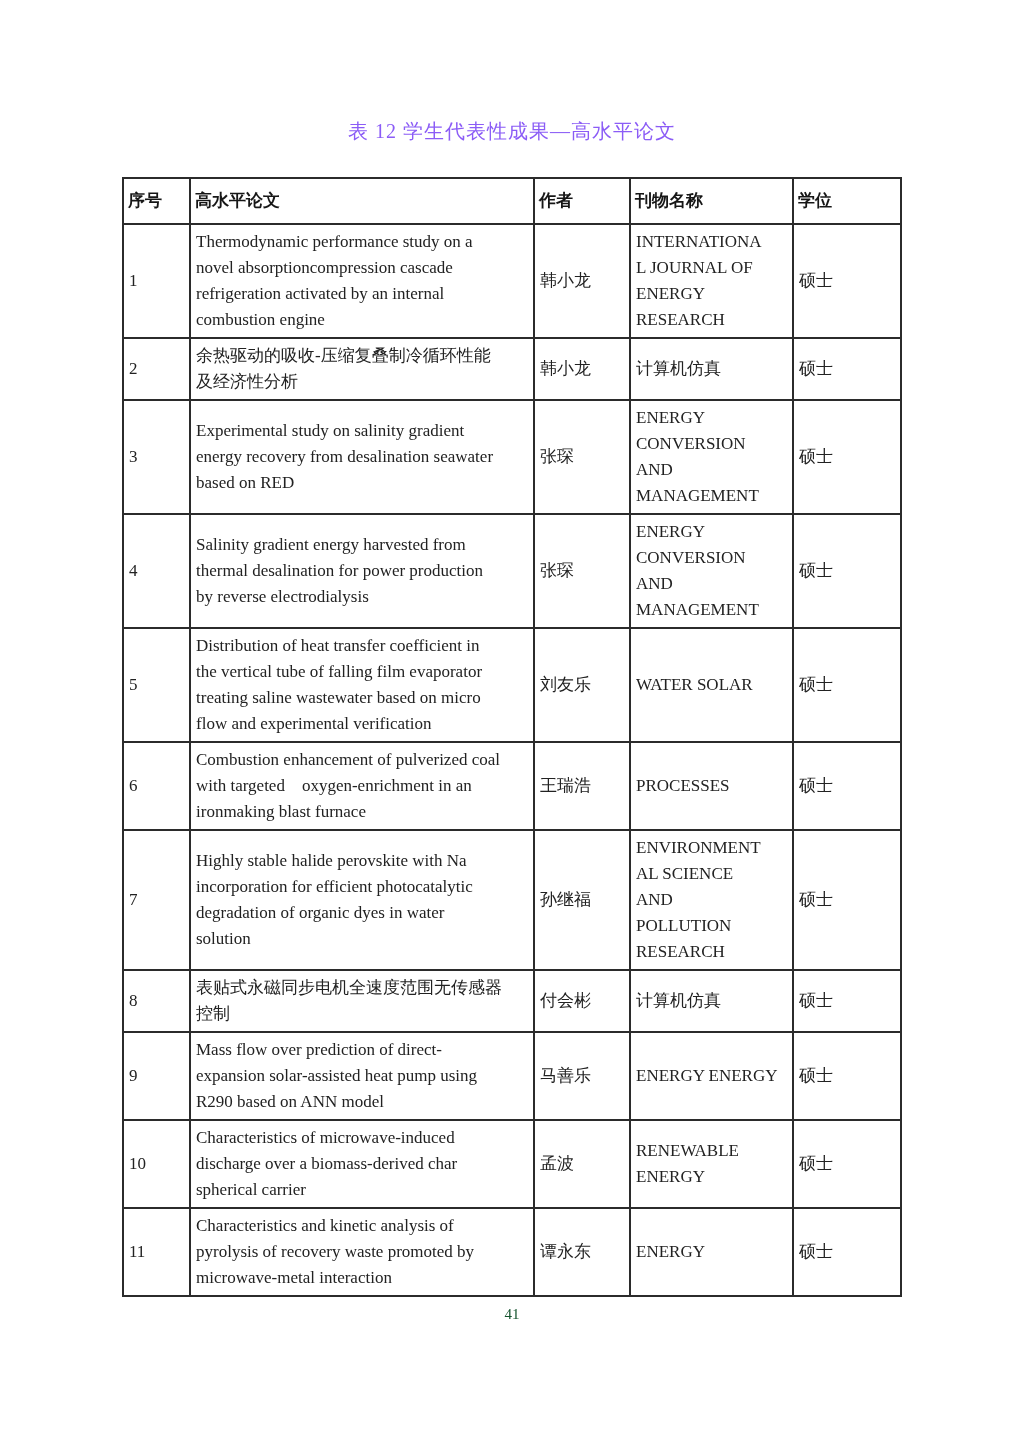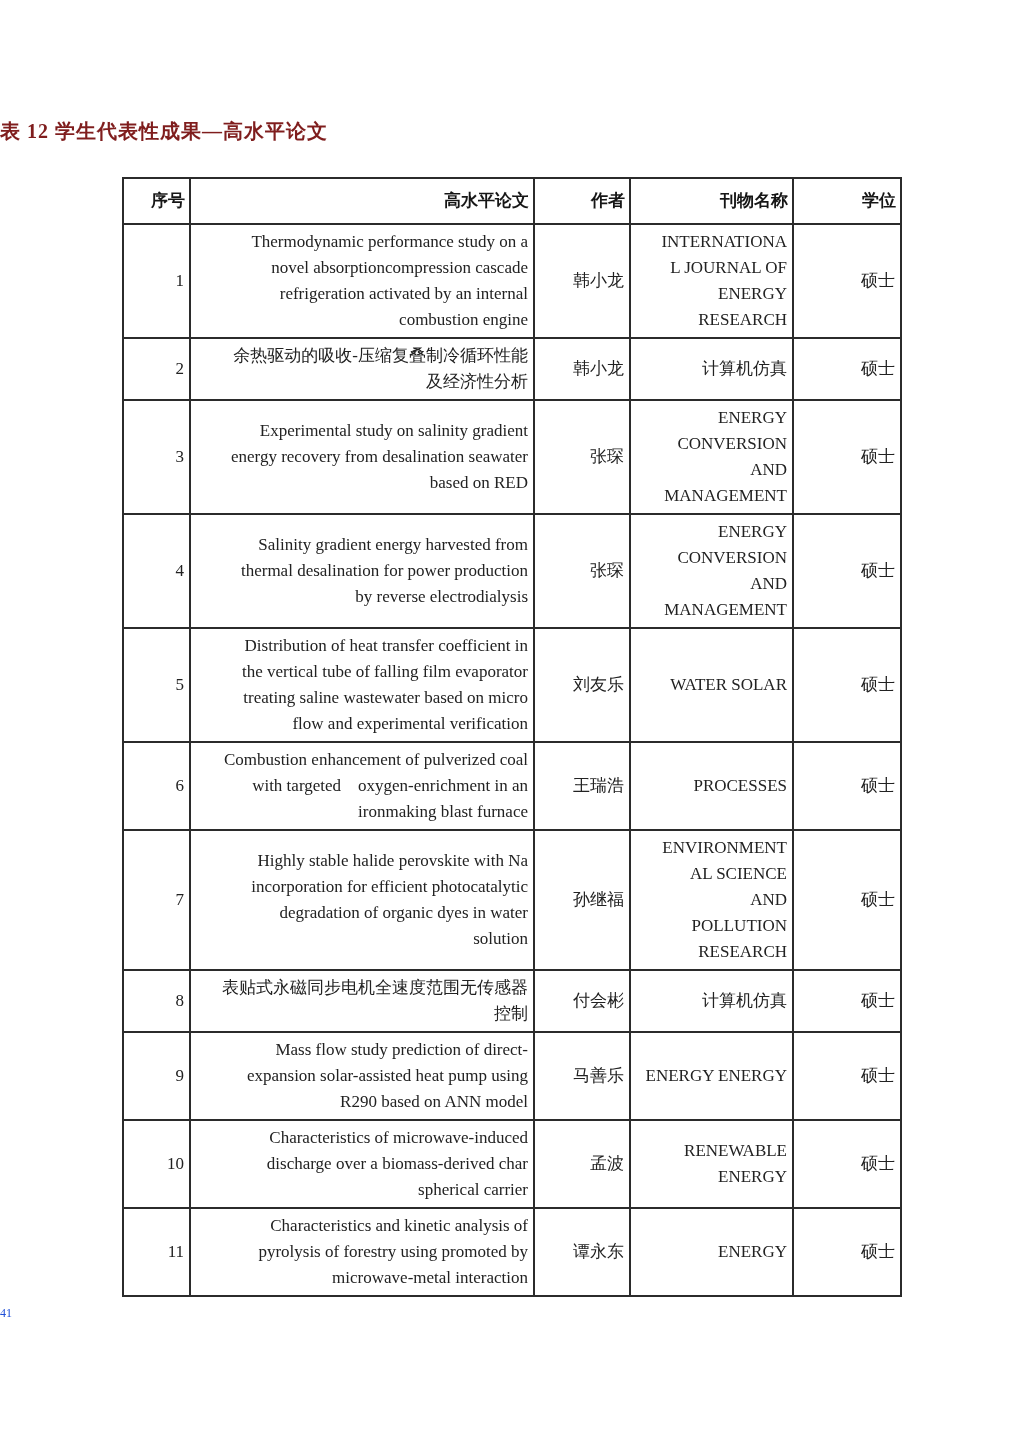--- a/index.html
+++ b/index.html
@@ -9,55 +9,57 @@
     color: #1f1f1f;
   }
   body {
     width: 1024px;
     min-height: 1448px;
     margin: 0 auto;
     position: relative;
   }
   .doc-title {
     padding-top: 118px;
+    text-align: center;
     font-size: 20px;
-    font-weight: 700;
+    font-weight: 400;
     letter-spacing: 1px;
-    color: #7f1d1d;
+    color: #8b5cf6;
   }
   table.papers {
     margin: 32px auto 0 auto;
     width: 778px;
     border-collapse: collapse;
     table-layout: fixed;
   }
   table.papers th,
   table.papers td {
     border: 2px solid #2b2b2b;
-    text-align: right;
+    text-align: left;
     vertical-align: middle;
     font-size: 17px;
     line-height: 26px;
     padding: 4px 5px;
     color: #222222;
   }
   table.papers th {
     font-weight: 700;
     font-size: 17px;
     padding: 9px 4px;
     color: #161616;
   }
   td.pre { white-space: pre-line; }
   .page-number {
     position: absolute;
     left: 0;
     right: 0;
     top: 1306px;
-    font-size: 12px;
-    color: #1d4ed8;
+    text-align: center;
+    font-size: 15px;
+    color: #14532d;
   }
 </style>
 </head>
 <body>
 
 <div class="doc-title">表 12 学生代表性成果—高水平论文</div>
 
 <table class="papers">
   <colgroup>
     <col style="width:67px">
@@ -157,41 +159,41 @@
     <tr>
       <td>8</td>
       <td class="pre">表贴式永磁同步电机全速度范围无传感器
 控制</td>
       <td>付会彬</td>
       <td class="pre">计算机仿真</td>
       <td>硕士</td>
     </tr>
     <tr>
       <td>9</td>
-      <td class="pre">Mass flow study prediction of direct-
+      <td class="pre">Mass flow over prediction of direct-
 expansion solar-assisted heat pump using
 R290 based on ANN model</td>
       <td>马善乐</td>
       <td class="pre">ENERGY ENERGY</td>
       <td>硕士</td>
     </tr>
     <tr>
       <td>10</td>
       <td class="pre">Characteristics of microwave-induced
 discharge over a biomass-derived char
 spherical carrier</td>
       <td>孟波</td>
       <td class="pre">RENEWABLE
 ENERGY</td>
       <td>硕士</td>
     </tr>
     <tr>
       <td>11</td>
       <td class="pre">Characteristics and kinetic analysis of
-pyrolysis of forestry using promoted by
+pyrolysis of recovery waste promoted by
 microwave-metal interaction</td>
       <td>谭永东</td>
       <td class="pre">ENERGY</td>
       <td>硕士</td>
     </tr>
   </tbody>
 </table>
 
 <div class="page-number">41</div>
 

